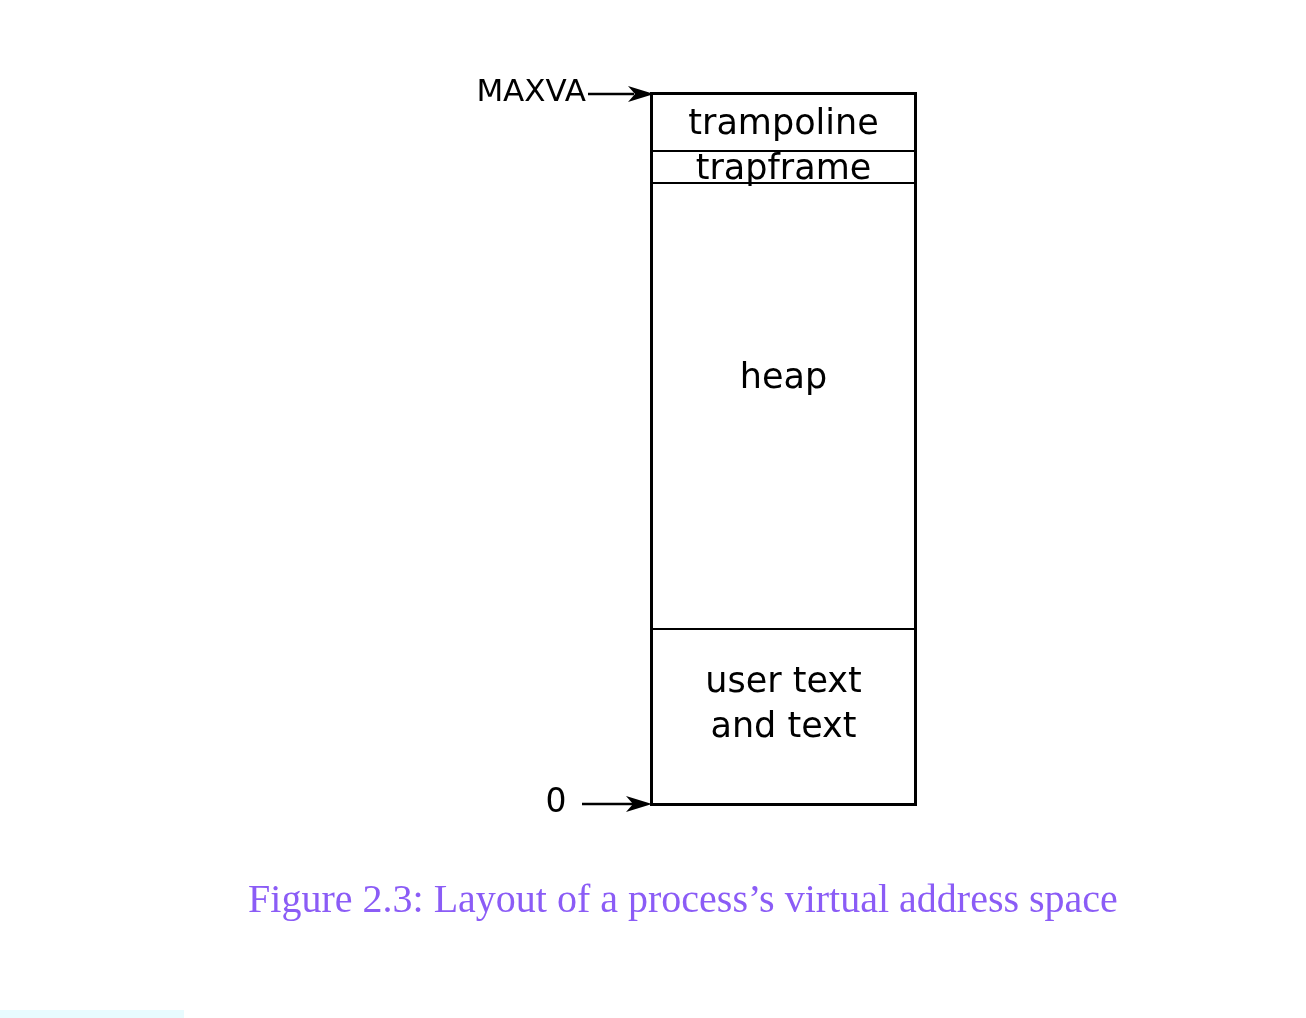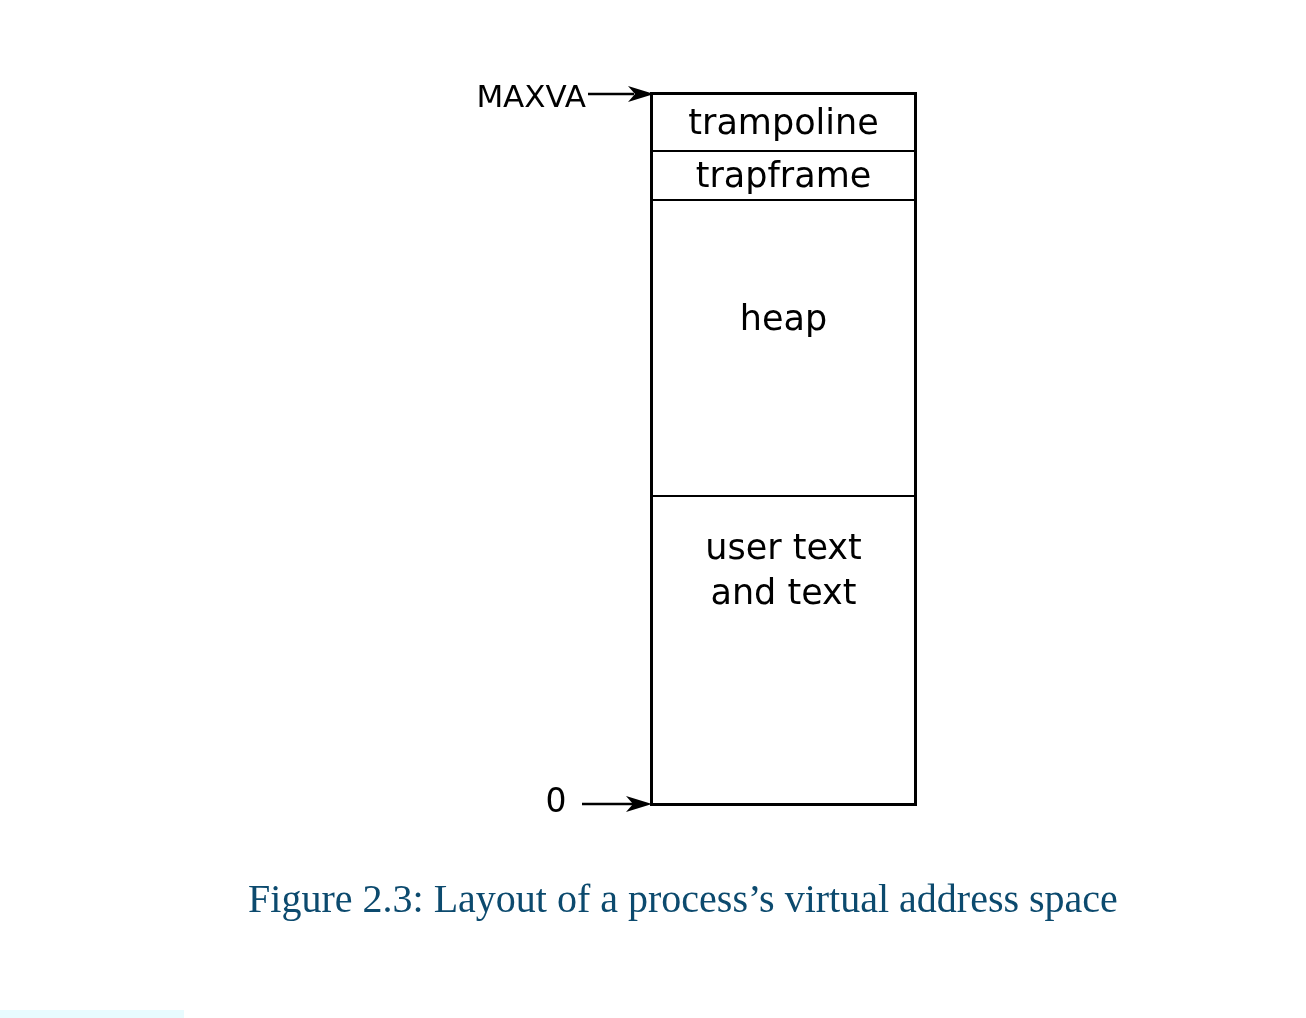--- a/index.html
+++ b/index.html
@@ -33,36 +33,36 @@
   .sec {
     display: flex;
     align-items: center;
     justify-content: center;
     font-size: 35px;
     line-height: 1;
     box-sizing: border-box;
     border-bottom: 2px solid #000000;
   }
   .sec-trampoline { height: 57px; }
-  .sec-trapframe  { height: 49px; }
-  .sec-heap       { height: 296px; padding-bottom: 60px; }
+  .sec-trapframe  { height: 32px; }
+  .sec-heap       { height: 446px; padding-bottom: 60px; }
   .sec-userstack  { height: 59px; }
   .sec-usertext   { height: 146px; border-bottom: none; flex-direction: column; line-height: 1.28; }
   .sec-usertext .tline { text-align: center; }
 
   
   .ptr-label {
     position: absolute;
     font-size: 31px;
     line-height: 1;
     white-space: nowrap;
   }
   .maxva-label {
     left: 440px;
-    top: 81px;
+    top: 75px;
     width: 146px;
     text-align: right;
   }
   .zero-label {
     left: 540px;
     top: 784px;
     width: 32px;
     text-align: center;
     font-size: 33px;
   }
@@ -73,21 +73,21 @@
   
   .caption {
     position: absolute;
     left: 60px;
     top: 876px;
     width: 1246px;
     text-align: center;
     font-family: "Liberation Serif", serif;
     font-size: 40px;
     line-height: 1.15;
-    color: #0c4a6e;
+    color: #8b5cf6;
     white-space: nowrap;
   }
 
   
   .footer-accent {
     position: absolute;
     left: 0;
     top: 1010px;
     width: 184px;
     height: 8px;

